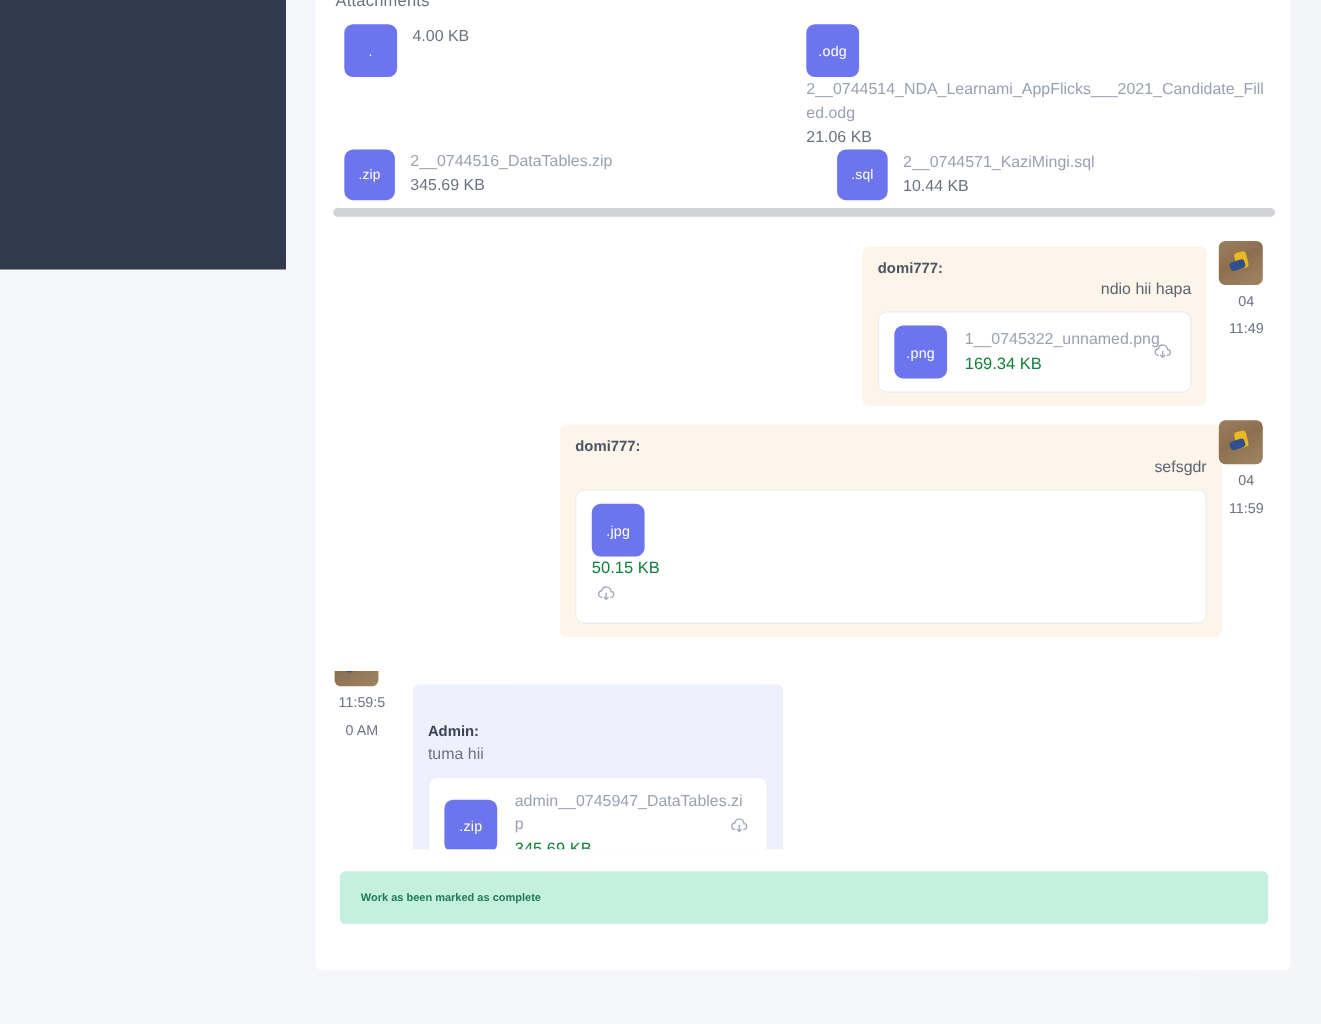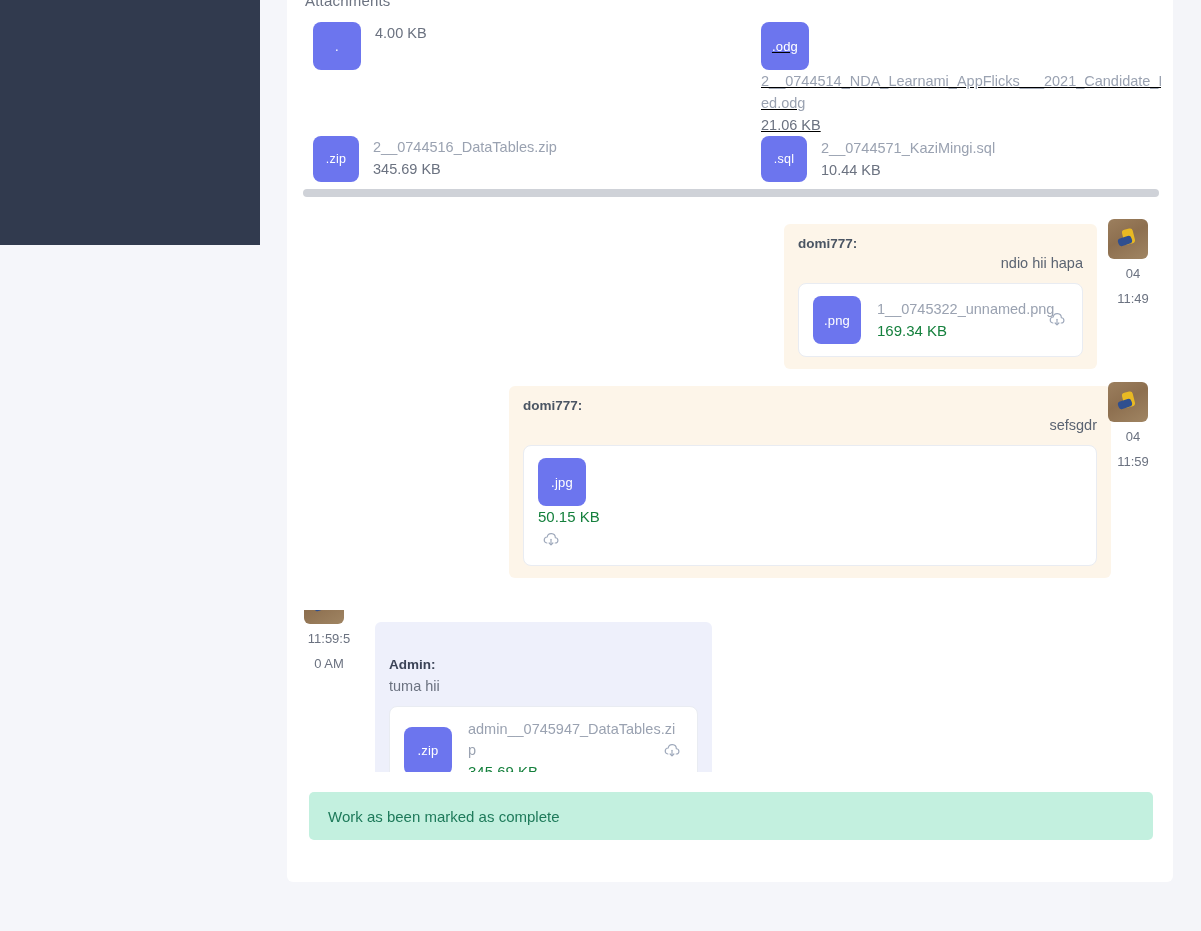--- a/index.html
+++ b/index.html
@@ -49,21 +49,21 @@
   }
   .ftype-badge.sm { width: 46px; height: 46px; font-size: 12.5px; }
   .att-name {
     color: #9aa2b1; font-size: 14.5px; line-height: 22px;
     word-break: break-all;
   }
   .att-size { color: #6b7280; font-size: 14.5px; line-height: 22px; }
 
   
   .att-a { left: 14px;  top: 10px;  display: flex; align-items: flex-start; gap: 14px; }
-  .att-b { left: 462px; top: 10px;  width: 424px; text-decoration: underline; }
+  .att-b { left: 434px; top: 10px;  width: 424px; }
   .att-c { left: 14px;  top: 124px; display: flex; align-items: flex-start; gap: 14px; }
   .att-d { left: 462px; top: 124px; display: flex; align-items: center; gap: 14px; }
 
   .hscroll-track {
     position: absolute; left: 16px; top: 203px;
     width: 856px; height: 8px;
     background: #cfd2d8; border-radius: 5px;
   }
 
   
@@ -135,21 +135,21 @@
   .r3-avatar-clip .avatar { margin-top: -26px; }
   .r3-bubble { position: absolute; left: 88px; top: 408px; width: 337px; height: 150px; overflow: hidden; }
 
   
   .banner {
     position: absolute; left: 22px; top: 806px;
     width: 844px; height: 48px;
     background: #c3f0df; border-radius: 5px;
     display: flex; align-items: center; padding-left: 19px;
   }
-  .banner-text { color: #1e7a5a; font-size: 15px; font-weight: 400; }
+  .banner-text { color: #1e7a5a; font-size: 10px; font-weight: 700; }
 </style>
 </head>
 <body>
 
 <div class="page">
 
   <div class="sidebar-dark"></div>
 
   <div class="main-card">
 

